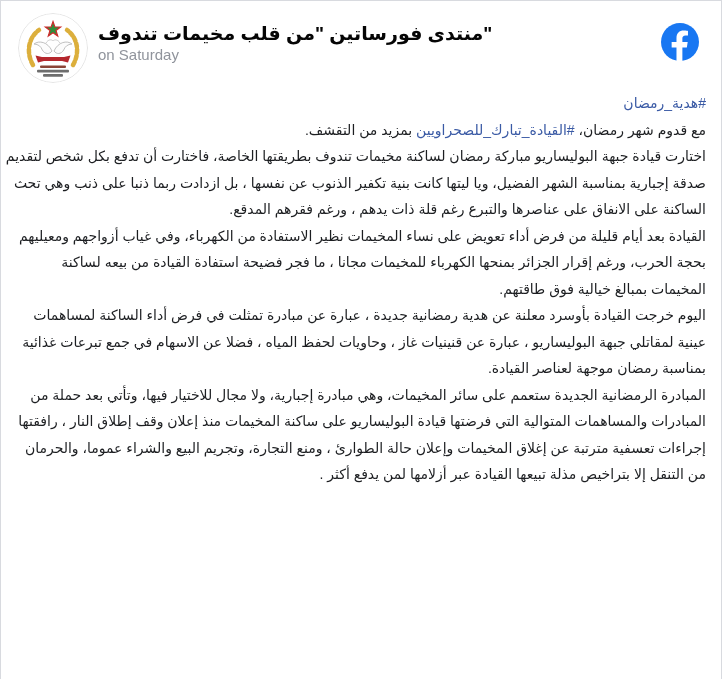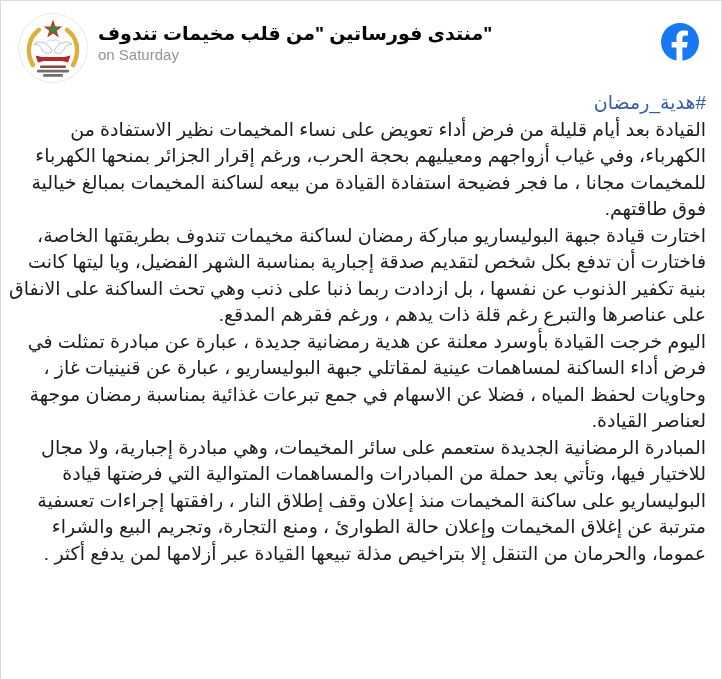--- a/index.html
+++ b/index.html
@@ -41,21 +41,21 @@
     font-size:15px;color:var(--timestamp-gray);
     cursor:pointer;
   }
   .fb-logo{
     position:absolute;right:22px;top:22px;
     width:38px;height:38px;cursor:pointer;
   }
   .post-body{
     direction:rtl;text-align:right;
     padding:5px 15px 0 4px;
-    font-size:19px;line-height:26.5px;
+    font-size:14px;line-height:26.5px;
     color:var(--text-color);
   }
   .post-paragraph{margin:0;}
   .hashtag{
     color:var(--hashtag-blue);cursor:pointer;
   }
 </style>
 </head>
 <body>
 
@@ -95,19 +95,20 @@
 
     <svg class="fb-logo" viewBox="0 0 40 40" xmlns="http://www.w3.org/2000/svg">
       <circle cx="20" cy="20" r="20" fill="#1877f2"></circle>
       <path fill="#ffffff" d="M27.2 25.9l.9-5.8h-5.6v-3.8c0-1.6.8-3.1 3.3-3.1h2.6V8.3s-2.3-.4-4.5-.4c-4.6 0-7.6 2.8-7.6 7.8v4.4h-5.1v5.8h5.1V40c1 .2 2.1.2 3.1.2s2.1-.1 3.1-.2V25.9h4.7z"></path>
     </svg>
 
   </div>
 
   <div class="post-body" dir="rtl">
       <div class="post-paragraph"><span class="hashtag">#هدية_رمضان</span></div>
+      <div class="post-paragraph"><span>مع قدوم شهر رمضان، </span><span class="hashtag">#القيادة_تبارك_للصحراويين</span><span> بمزيد من التقشف.</span></div>
+      <div class="post-paragraph"><span>اختارت قيادة جبهة البوليساريو مباركة رمضان لساكنة مخيمات تندوف بطريقتها الخاصة، فاختارت أن تدفع بكل شخص لتقديم صدقة إجبارية بمناسبة الشهر الفضيل، ويا ليتها كانت بنية تكفير الذنوب عن نفسها ، بل ازدادت ربما ذنبا على ذنب وهي تحث الساكنة على الانفاق على عناصرها والتبرع رغم قلة ذات يدهم ، ورغم فقرهم المدقع.</span></div>
       <div class="post-paragraph"><span>القيادة بعد أيام قليلة من فرض أداء تعويض على نساء المخيمات نظير الاستفادة من الكهرباء، وفي غياب أزواجهم ومعيليهم بحجة الحرب، ورغم إقرار الجزائر بمنحها الكهرباء للمخيمات مجانا ، ما فجر فضيحة استفادة القيادة من بيعه لساكنة المخيمات بمبالغ خيالية فوق طاقتهم.</span></div>
-      <div class="post-paragraph"><span>اختارت قيادة جبهة البوليساريو مباركة رمضان لساكنة مخيمات تندوف بطريقتها الخاصة، فاختارت أن تدفع بكل شخص لتقديم صدقة إجبارية بمناسبة الشهر الفضيل، ويا ليتها كانت بنية تكفير الذنوب عن نفسها ، بل ازدادت ربما ذنبا على ذنب وهي تحث الساكنة على الانفاق على عناصرها والتبرع رغم قلة ذات يدهم ، ورغم فقرهم المدقع.</span></div>
       <div class="post-paragraph"><span>اليوم خرجت القيادة بأوسرد معلنة عن هدية رمضانية جديدة ، عبارة عن مبادرة تمثلت في فرض أداء الساكنة لمساهمات عينية لمقاتلي جبهة البوليساريو ، عبارة عن قنينيات غاز ، وحاويات لحفظ المياه ، فضلا عن الاسهام في جمع تبرعات غذائية بمناسبة رمضان موجهة لعناصر القيادة.</span></div>
       <div class="post-paragraph"><span>المبادرة الرمضانية الجديدة ستعمم على سائر المخيمات، وهي مبادرة إجبارية، ولا مجال للاختيار فيها، وتأتي بعد حملة من المبادرات والمساهمات المتوالية التي فرضتها قيادة البوليساريو على ساكنة المخيمات منذ إعلان وقف إطلاق النار ، رافقتها إجراءات تعسفية مترتبة عن إغلاق المخيمات وإعلان حالة الطوارئ ، ومنع التجارة، وتجريم البيع والشراء عموما، والحرمان من التنقل إلا بتراخيص مذلة تبيعها القيادة عبر أزلامها لمن يدفع أكثر .</span></div>
     </div>
 
 </div>
 
 </body></html>

